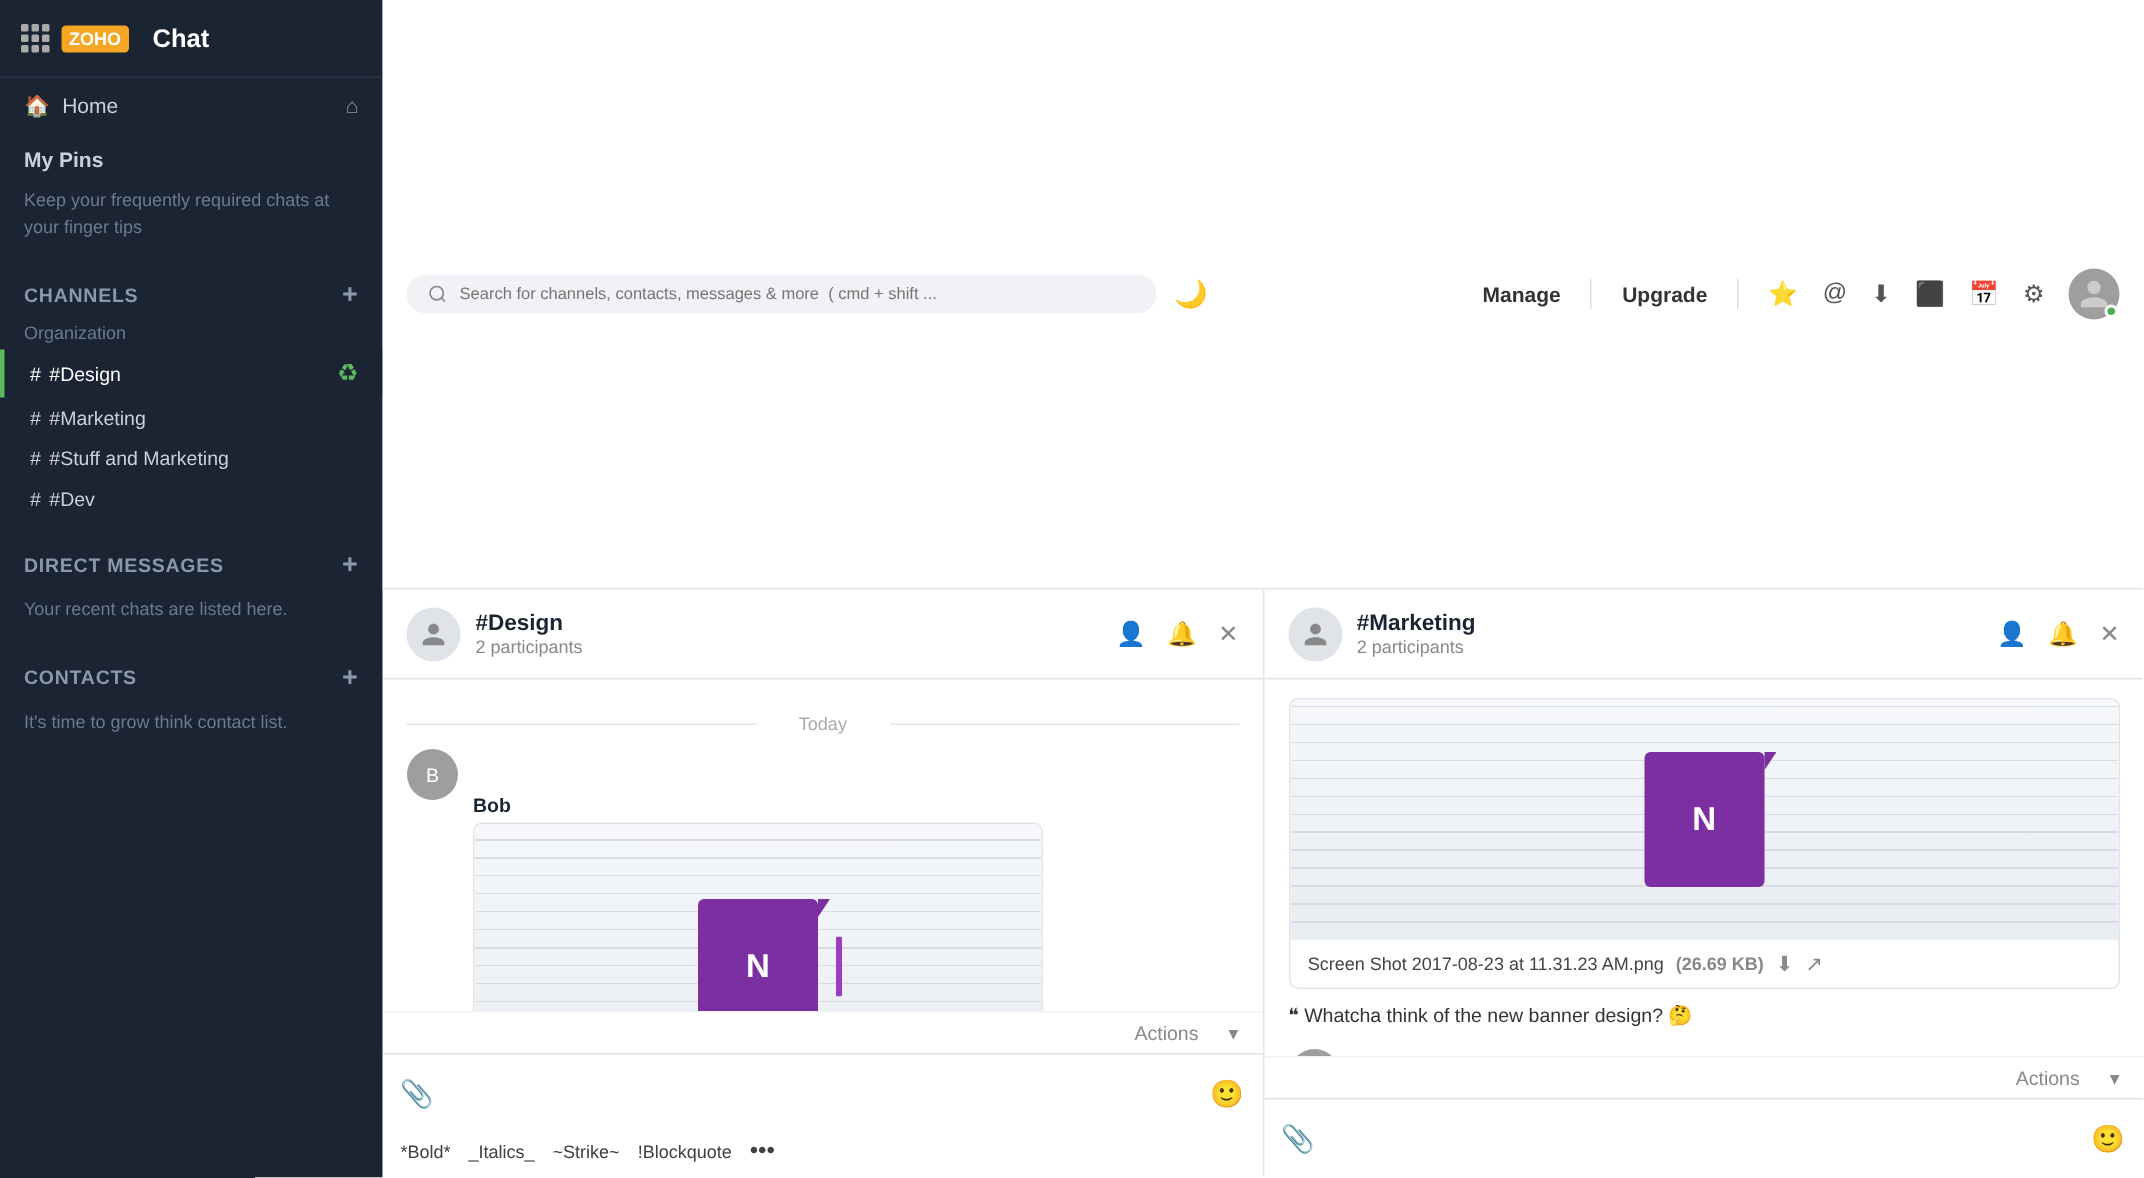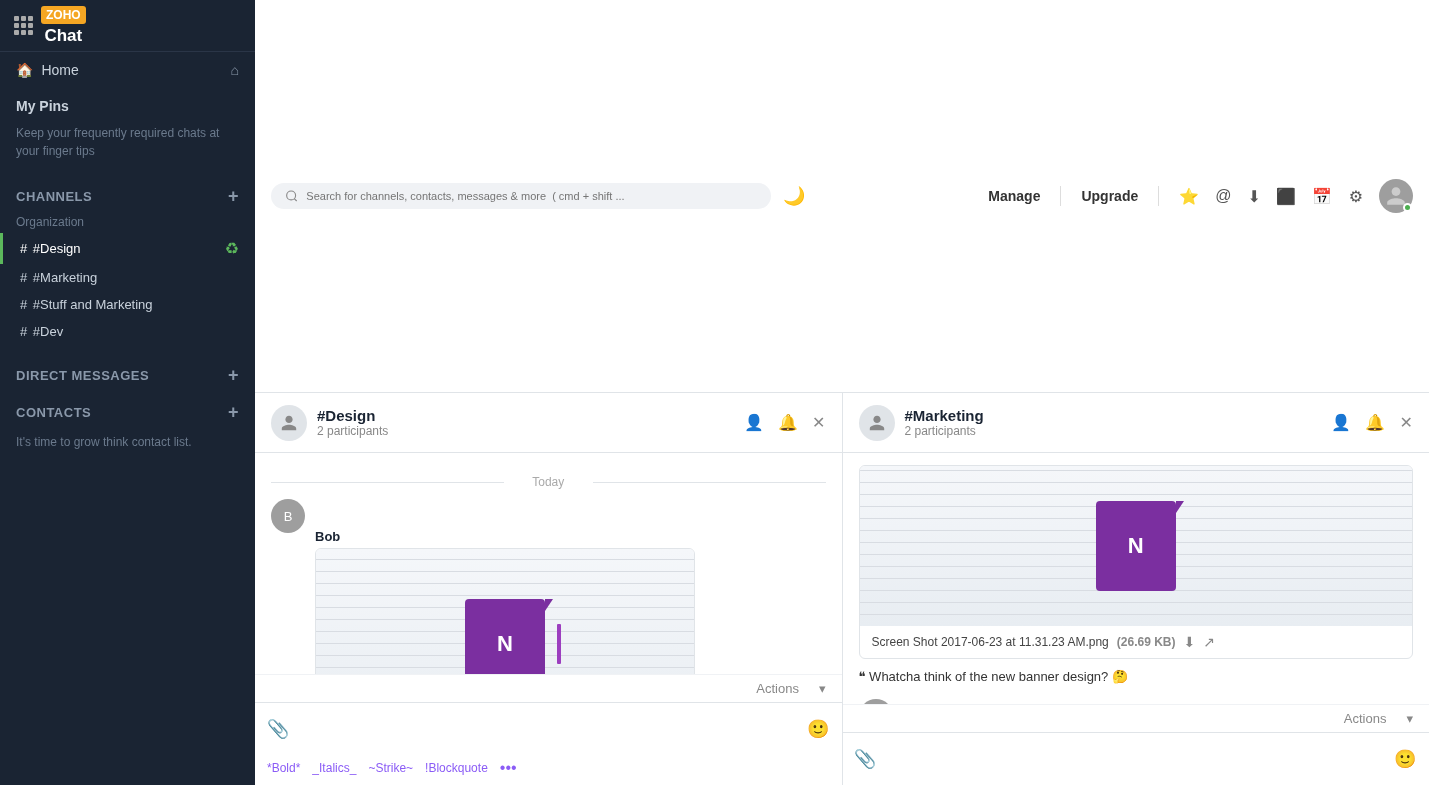--- a/index.html
+++ b/index.html
@@ -26,22 +26,21 @@
     .logo-grid {
       display: grid;
       grid-template-columns: repeat(3,5px);
       grid-gap: 2px;
       margin-right: 8px;
     }
     .logo-dot { width: 5px; height: 5px; background: #aaa; border-radius: 1px; }
     .logo-brand {
       display: flex;
       align-items: center;
-      gap: 2px;
-      flex-direction: column;
+      gap: 16px;
     }
     .zoho-logo {
       background: #f5a623;
       color: white;
       font-weight: bold;
       font-size: 12px;
       padding: 2px 5px;
       border-radius: 3px;
     }
     .brand-chat {
@@ -374,21 +373,21 @@
       color: #333;
     }
     .input-icon { color: #aaa; cursor: pointer; font-size: 18px; }
 
     .format-bar {
       display: flex;
       align-items: center;
       padding: 4px 12px 8px 12px;
       gap: 12px;
       font-size: 12px;
-      color: #8b5cf6;
+      color: #404040;
     }
     .format-item { cursor: pointer; }
     .format-more { font-size: 16px; cursor: pointer; }
   </style>
 </head>
 <body>
 
 <div class="sidebar">
   <div class="sidebar-header">
     <div class="logo-grid">
@@ -437,20 +436,21 @@
     <span>#</span>&nbsp;<span style="margin-left:2px;">#Stuff and Marketing</span>
   </div>
   <div class="channel-item">
     <span>#</span>&nbsp;<span style="margin-left:2px;">#Dev</span>
   </div>
 
   <div class="sidebar-section-header" style="margin-top:8px;">
     <span>Direct Messages</span>
     <span class="plus-icon">+</span>
   </div>
+  <div class="sidebar-info-text">Your recent chats are listed here.</div>
 
   <div class="sidebar-section-header">
     <span>Contacts</span>
     <span class="plus-icon">+</span>
   </div>
   <div class="sidebar-info-text">It's time to grow think contact list.</div>
 </div>
 
 <div class="main-content">
 
@@ -582,21 +582,21 @@
 
         <div style="margin-bottom:12px;">
           <div class="file-preview" style="max-width:100%;">
             <div class="file-image" style="height:160px;">
               <div class="file-image-lines"></div>
               <div class="ms-word-icon">
                 <div class="ms-word-box">N</div>
               </div>
             </div>
             <div class="file-info">
-              <span class="file-name">Screen Shot 2017-06-23 at 11.31.23 AM.png</span>
+              <span class="file-name">Screen Shot 2017-08-23 at 11.31.23 AM.png</span>
               <span class="file-size">(26.69 KB)</span>
               <span class="file-action">⬇</span>
               <span class="file-action">↗</span>
             </div>
           </div>
           <div class="msg-text" style="margin-top:6px;font-size:13px;color:#333;">❝ Whatcha think of the new banner design? 🤔</div>
         </div>
 
         <div class="message-row">
           <div style="position:relative;">

